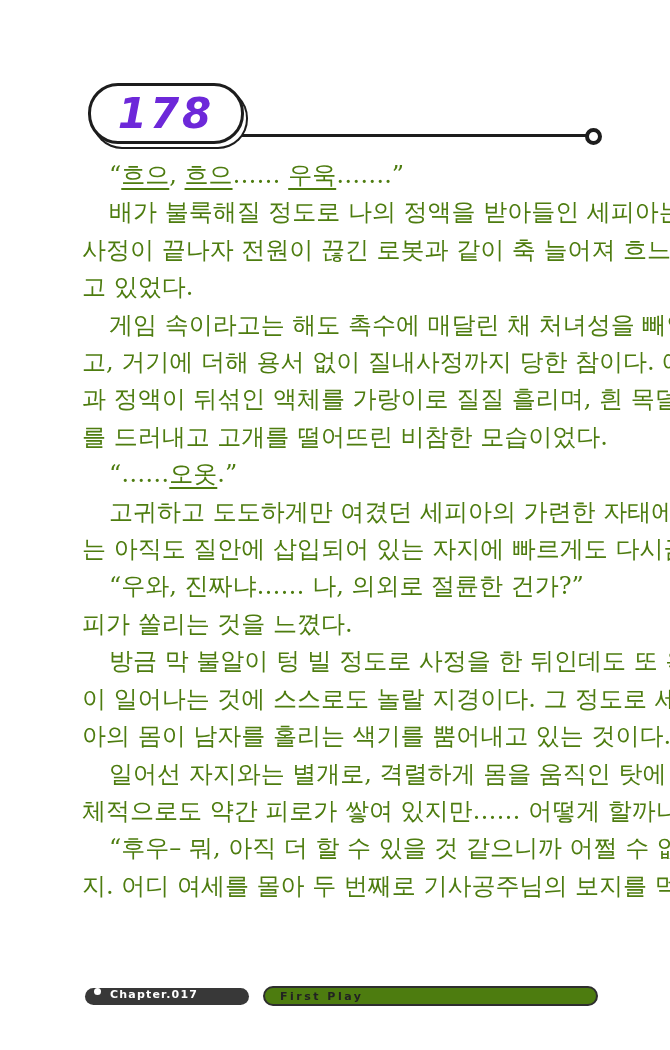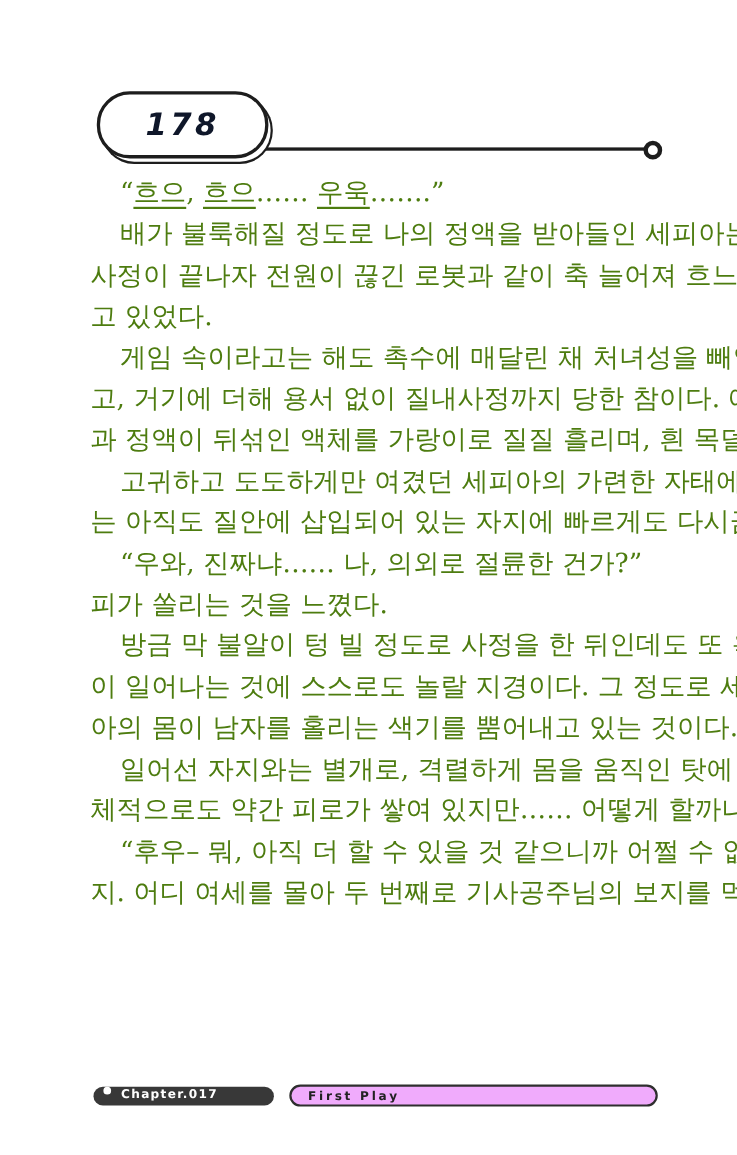--- a/index.html
+++ b/index.html
@@ -18,22 +18,22 @@
     background: #ffffff;
     border: 3px solid #1d1d1d;
     border-radius: 30px;
     box-shadow: 4px 5px 0 -2px #ffffff, 4px 5px 0 0 #1d1d1d;
     display: flex; align-items: center; justify-content: center;
     z-index: 2;
   }
   .page-num {
     font-family: "DejaVu Sans", "Liberation Sans", sans-serif;
     font-style: italic; font-weight: 700;
-    font-size: 28px; letter-spacing: 3px;
-    color: #0f172a;
+    font-size: 42px; letter-spacing: 3px;
+    color: #6d28d9;
   }
   .hrule {
     position: absolute; left: 234px; top: 134px;
     width: 354px; height: 3px; background: #1d1d1d; z-index: 1;
   }
   .hring {
     position: absolute; left: 585px; top: 128px;
     width: 9px; height: 9px;
     background: #ffffff;
     border: 4px solid #1d1d1d;
@@ -69,21 +69,21 @@
   }
   .f-dot {
     width: 7px; height: 7px; border-radius: 50%;
     background: #ffffff; margin: 0 9px; flex: none;
   }
   .f-section {
     position: absolute; left: 263px; top: 986px;
     width: 335px; height: 20px;
     border-radius: 11px;
     border: 2px solid #2e2e2e;
-    background: #f0abfc;
+    background: #4d7c0f;
     box-sizing: border-box;
     display: flex; align-items: center;
     padding-left: 15px;
     font-family: "DejaVu Sans", "Liberation Sans", sans-serif;
     font-weight: 700; font-size: 11px; letter-spacing: 2.5px;
     color: #222222;
   }
 </style>
 </head>
 <body>
@@ -95,20 +95,22 @@
 <div class="hring"></div>
 
 <div class="body-text">
     <div class="line ind"><span>“</span><span class="em">흐으</span><span>, </span><span class="em">흐으</span><span>…… </span><span class="em">우욱</span><span>…….”</span></div>
     <div class="line ind"><span>배가 불룩해질 정도로 나의 정액을 받아들인 세피아는,</span></div>
     <div class="line"><span>사정이 끝나자 전원이 끊긴 로봇과 같이 축 늘어져 흐느끼</span></div>
     <div class="line"><span>고 있었다.</span></div>
     <div class="line ind"><span>게임 속이라고는 해도 촉수에 매달린 채 처녀성을 빼앗기</span></div>
     <div class="line"><span>고, 거기에 더해 용서 없이 질내사정까지 당한 참이다. 애액</span></div>
     <div class="line"><span>과 정액이 뒤섞인 액체를 가랑이로 질질 흘리며, 흰 목덜미</span></div>
+    <div class="line"><span>를 드러내고 고개를 떨어뜨린 비참한 모습이었다.</span></div>
+    <div class="line ind"><span>“……</span><span class="em">오옷</span><span>.”</span></div>
     <div class="line ind"><span>고귀하고 도도하게만 여겼던 세피아의 가련한 자태에, 나</span></div>
     <div class="line"><span>는 아직도 질안에 삽입되어 있는 자지에 빠르게도 다시금</span></div>
     <div class="line ind"><span>“우와, 진짜냐…… 나, 의외로 절륜한 건가?”</span></div>
     <div class="line"><span>피가 쏠리는 것을 느꼈다.</span></div>
     <div class="line ind"><span>방금 막 불알이 텅 빌 정도로 사정을 한 뒤인데도 또 욕정</span></div>
     <div class="line"><span>이 일어나는 것에 스스로도 놀랄 지경이다. 그 정도로 세피</span></div>
     <div class="line"><span>아의 몸이 남자를 홀리는 색기를 뿜어내고 있는 것이다.</span></div>
     <div class="line ind"><span>일어선 자지와는 별개로, 격렬하게 몸을 움직인 탓에 육</span></div>
     <div class="line"><span>체적으로도 약간 피로가 쌓여 있지만…… 어떻게 할까나.</span></div>
     <div class="line ind"><span>“후우– 뭐, 아직 더 할 수 있을 것 같으니까 어쩔 수 없</span></div>

